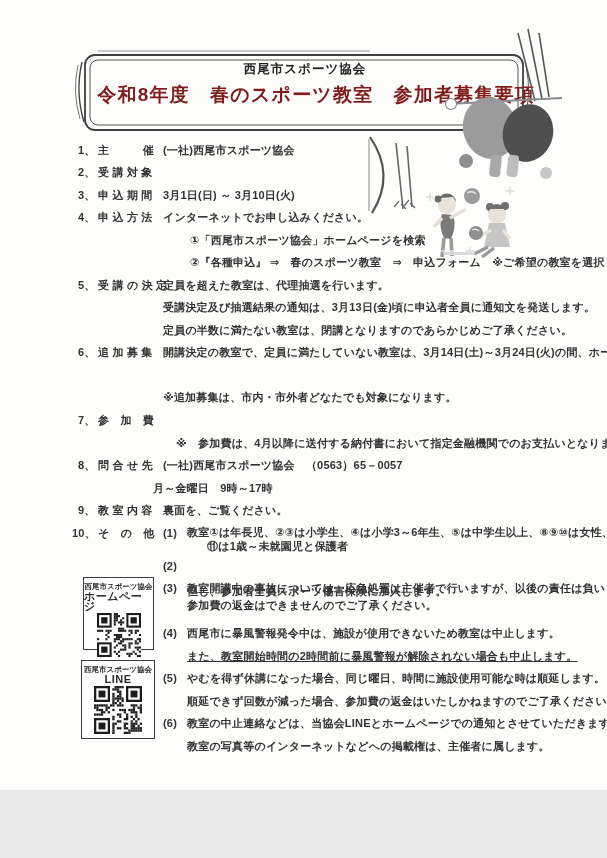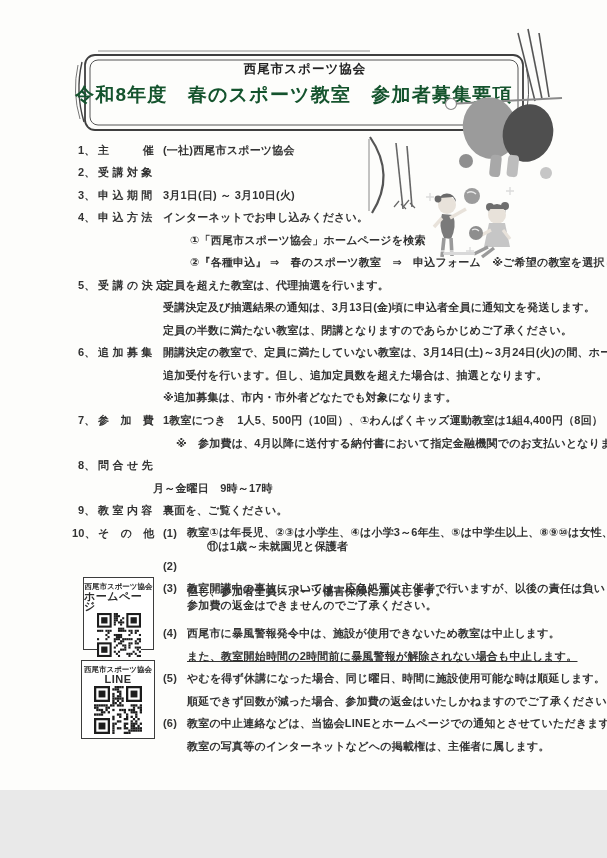--- a/index.html
+++ b/index.html
@@ -10,22 +10,22 @@
     color:#2e2e2e;
   }
   .ln{position:absolute;font-size:11px;line-height:14px;white-space:nowrap;
       letter-spacing:0.2px;font-weight:600;color:#333;}
   .row{display:flex;}
   .row .no{display:inline-block;width:20px;flex:none;}
   .row .lbl{display:inline-block;width:65px;flex:none;white-space:nowrap;}
   .row.wideno .no{width:26px;}
   .hdr-org{position:absolute;left:85px;top:61px;width:440px;text-align:center;
       font-size:12.5px;font-weight:bold;letter-spacing:1px;color:#222;}
-  .hdr-main{position:absolute;left:75px;top:82px;width:460px;text-align:left;
-      font-size:19px;font-weight:bold;letter-spacing:1.2px;color:#14532d;}
+  .hdr-main{position:absolute;left:75px;top:82px;width:460px;text-align:right;
+      font-size:19px;font-weight:bold;letter-spacing:1.2px;color:#7f1d1d;}
   .qrbox{position:absolute;border:1.5px solid #3c3c3c;background:#fff;
       display:flex;flex-direction:column;align-items:center;}
   .qrbox .t1{font-size:7.5px;font-weight:bold;margin-top:4px;line-height:9px;letter-spacing:0;}
   .qrbox .t2{font-size:11px;font-weight:bold;line-height:10px;letter-spacing:0.5px;}
   .scanline{position:absolute;left:6px;right:0;top:848px;height:3px;background:#ccd4dc;opacity:.85;}
   svg{display:block;}
 </style>
 </head>
 <body>
 
@@ -131,33 +131,32 @@
     <span>定員を超えた教室は、代理抽選を行います。</span>
   </div>
   <div class="ln" style="left:163px;top:300px;">受講決定及び抽選結果の通知は、3月13日(金)頃に申込者全員に通知文を発送します。</div>
   <div class="ln" style="left:163px;top:323px;">定員の半数に満たない教室は、閉講となりますのであらかじめご了承ください。</div>
 
   <div class="ln row" style="left:78px;top:345px;">
     <span class="no">6、</span>
     <span class="lbl">追 加 募 集</span>
     <span>開講決定の教室で、定員に満たしていない教室は、3月14日(土)～3月24日(火)の間、ホームページで</span>
   </div>
-  <div class="ln" style="left:163px;top:368px;">追加受付を行います。但し、追加定員数を超えた場合は、抽選となります。</div>
   <div class="ln" style="left:163px;top:390px;">※追加募集は、市内・市外者どなたでも対象になります。</div>
 
   <div class="ln row" style="left:78px;top:413px;">
     <span class="no">7、</span>
     <span class="lbl">参　加　費</span>
-    <span>1教室につき　1人5、500円（10回）、①わんぱくキッズ運動教室は1組4,400円（8回）</span>
   </div>
   <div class="ln" style="left:176px;top:436px;">※　参加費は、4月以降に送付する納付書において指定金融機関でのお支払いとなります。</div>
 
   <div class="ln row" style="left:78px;top:458px;">
     <span class="no">8、</span>
     <span class="lbl">問 合 せ 先</span>
+    <span>(一社)西尾市スポーツ協会　（0563）65－0057</span>
   </div>
   <div class="ln" style="left:153px;top:481px;">月～金曜日　9時～17時</div>
 
   <div class="ln row" style="left:78px;top:503px;">
     <span class="no">9、</span>
     <span class="lbl">教 室 内 容</span>
     <span>裏面を、ご覧ください。</span>
   </div>
 
   <div class="ln row wideno" style="left:72px;top:526px;">

